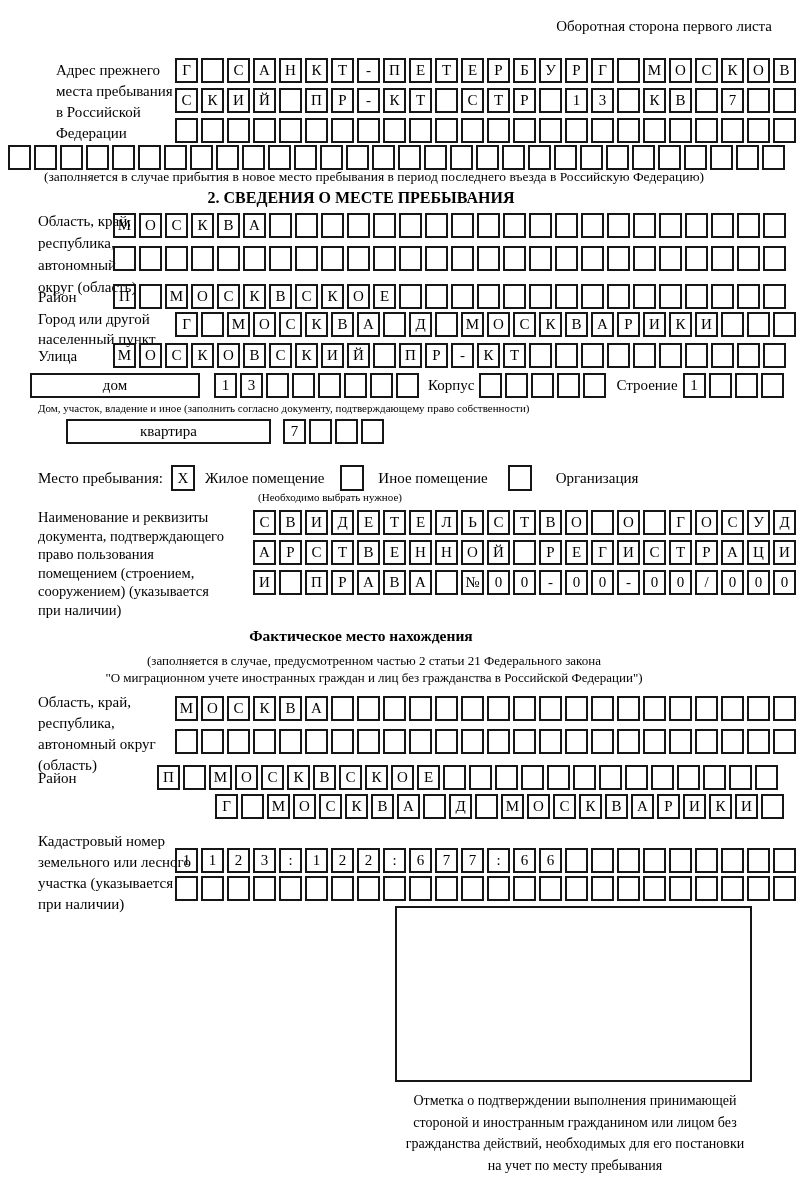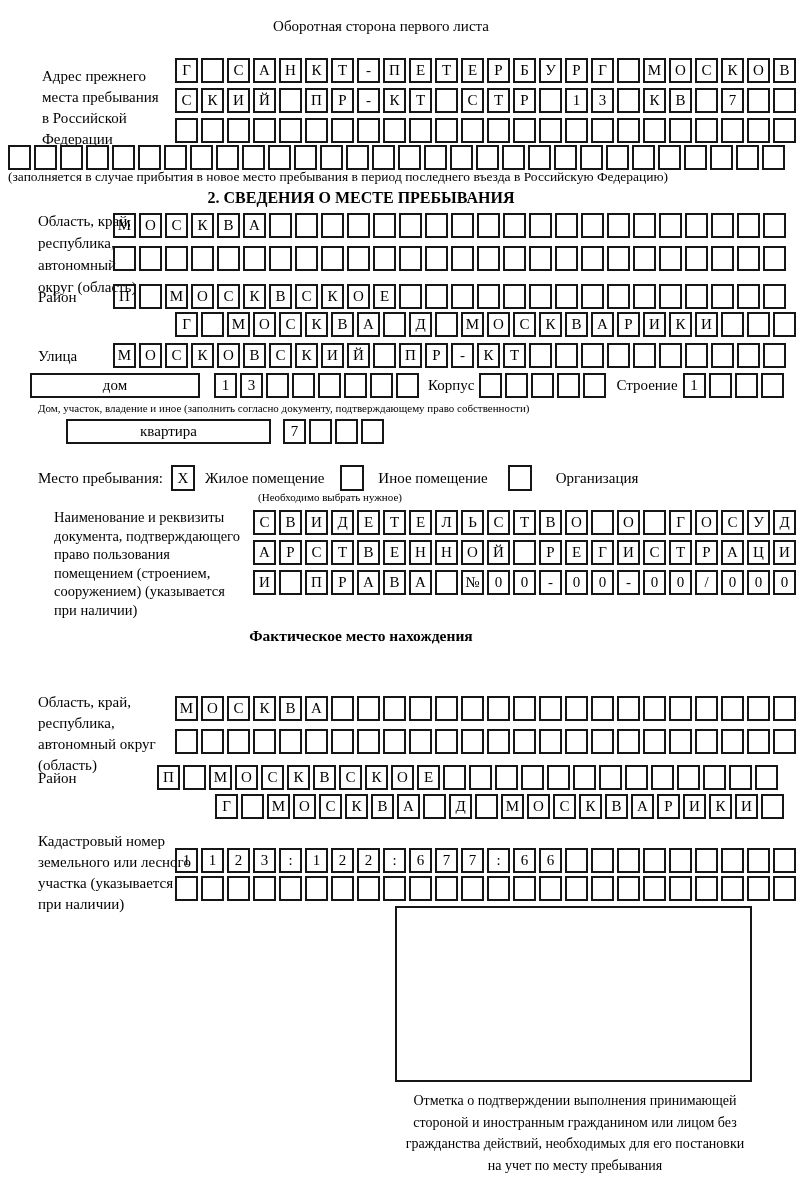--- a/index.html
+++ b/index.html
@@ -1,43 +1,43 @@
 <!DOCTYPE html>
 <html><head>
 <meta charset="utf-8">
 <style>
   html,body{margin:0;padding:0;background:#fff;}
   .page{position:relative;width:800px;height:1180px;background:#fff;color:#000;
         font-family:"Liberation Serif",serif;overflow:hidden;}
   .abs{position:absolute;}
   .lbl{position:absolute;font-size:15px;line-height:21px;white-space:pre-line;}
   .note{position:absolute;font-size:13px;white-space:pre-line;}
-  .center{left:8px;width:716px;}
+  .center{left:16px;width:716px;text-align:center;}
   .sec-title{position:absolute;left:0;width:722px;text-align:center;font-weight:bold;font-size:16px;}
   .cellrow{position:absolute;display:flex;gap:3px;}
   .cellrow-inline{display:flex;gap:3px;}
   .cell{width:23px;height:25px;border:2px solid #161616;box-sizing:border-box;flex:0 0 auto;
         display:flex;align-items:center;justify-content:center;font-size:15px;}
   .fieldbox{border:2px solid #161616;box-sizing:border-box;height:25px;flex:0 0 auto;
         display:flex;align-items:center;justify-content:center;font-size:15px;}
   .inlinerow{position:absolute;display:flex;align-items:center;text-align:right;}
   .chk{width:24px;height:26px;border:2px solid #161616;box-sizing:border-box;flex:0 0 auto;
         display:flex;align-items:center;justify-content:center;font-size:15px;}
   .txt15{font-size:15px;flex:0 0 auto;}
   .sp{flex:0 0 auto;}
   .stamp-box{position:absolute;border:2px solid #161616;box-sizing:border-box;}
 </style>
 </head>
 <body>
 
 <div class="page">
 
-  <div class="abs" style="top:18px;left:0;width:762px;text-align:center;font-size:15px;">Оборотная сторона первого листа</div>
-
-  <div class="lbl" style="left:42px;top:60px;margin-top:6px;">Адрес прежнего
+  <div class="abs" style="top:18px;left:0;width:762px;text-align:right;font-size:15px;padding-left:10px;">Оборотная сторона первого листа</div>
+
+  <div class="lbl" style="left:56px;top:60px;">Адрес прежнего
 места пребывания
 в Российской
 Федерации</div>
   <div class="cellrow" style="left:175px;top:58px;">
       <span class="cell">Г</span>
       <span class="cell"></span>
       <span class="cell">С</span>
       <span class="cell">А</span>
       <span class="cell">Н</span>
       <span class="cell">К</span>
@@ -232,20 +232,22 @@
       <span class="cell"></span>
       <span class="cell"></span>
       <span class="cell"></span>
       <span class="cell"></span>
       <span class="cell"></span>
       <span class="cell"></span>
       <span class="cell"></span>
       <span class="cell"></span>
     </div>
 
+  <div class="lbl" style="left:38px;top:309px;line-height:20px;">Город или другой
+населенный пункт</div>
   <div class="cellrow" style="left:175px;top:312px;">
       <span class="cell">Г</span>
       <span class="cell"></span>
       <span class="cell">М</span>
       <span class="cell">О</span>
       <span class="cell">С</span>
       <span class="cell">К</span>
       <span class="cell">В</span>
       <span class="cell">А</span>
       <span class="cell"></span>
@@ -352,21 +354,21 @@
     <div class="chk"></div>
     <div class="sp" style="width:14px;"></div>
     <div class="txt15">Иное помещение</div>
     <div class="sp" style="width:20px;"></div>
     <div class="chk"></div>
     <div class="sp" style="width:24px;"></div>
     <div class="txt15">Организация</div>
   </div>
   <div class="note" style="left:30px;top:491px;width:600px;text-align:center;font-size:11px;">(Необходимо выбрать нужное)</div>
 
-  <div class="lbl" style="left:54px;top:508px;font-size:14.5px;line-height:18.5px;">Наименование и реквизиты
+  <div class="lbl" style="left:38px;top:508px;font-size:14.5px;line-height:18.5px;">Наименование и реквизиты
 документа, подтверждающего
 право пользования
 помещением (строением,
 сооружением) (указывается
 при наличии)</div>
   <div class="cellrow" style="left:253px;top:510px;">
       <span class="cell">С</span>
       <span class="cell">В</span>
       <span class="cell">И</span>
       <span class="cell">Д</span>
@@ -429,20 +431,22 @@
       <span class="cell">-</span>
       <span class="cell">0</span>
       <span class="cell">0</span>
       <span class="cell">/</span>
       <span class="cell">0</span>
       <span class="cell">0</span>
       <span class="cell">0</span>
     </div>
 
   <div class="sec-title" style="top:627px;font-size:15.5px;">Фактическое место нахождения</div>
+  <div class="note center" style="top:652px;line-height:17px;">(заполняется в случае, предусмотренном частью 2 статьи 21 Федерального закона
+"О миграционном учете иностранных граждан и лиц без гражданства в Российской Федерации")</div>
 
   <div class="lbl" style="left:38px;top:692px;">Область, край,
 республика,
 автономный округ
 (область)</div>
   <div class="cellrow" style="left:175px;top:696px;">
       <span class="cell">М</span>
       <span class="cell">О</span>
       <span class="cell">С</span>
       <span class="cell">К</span>

